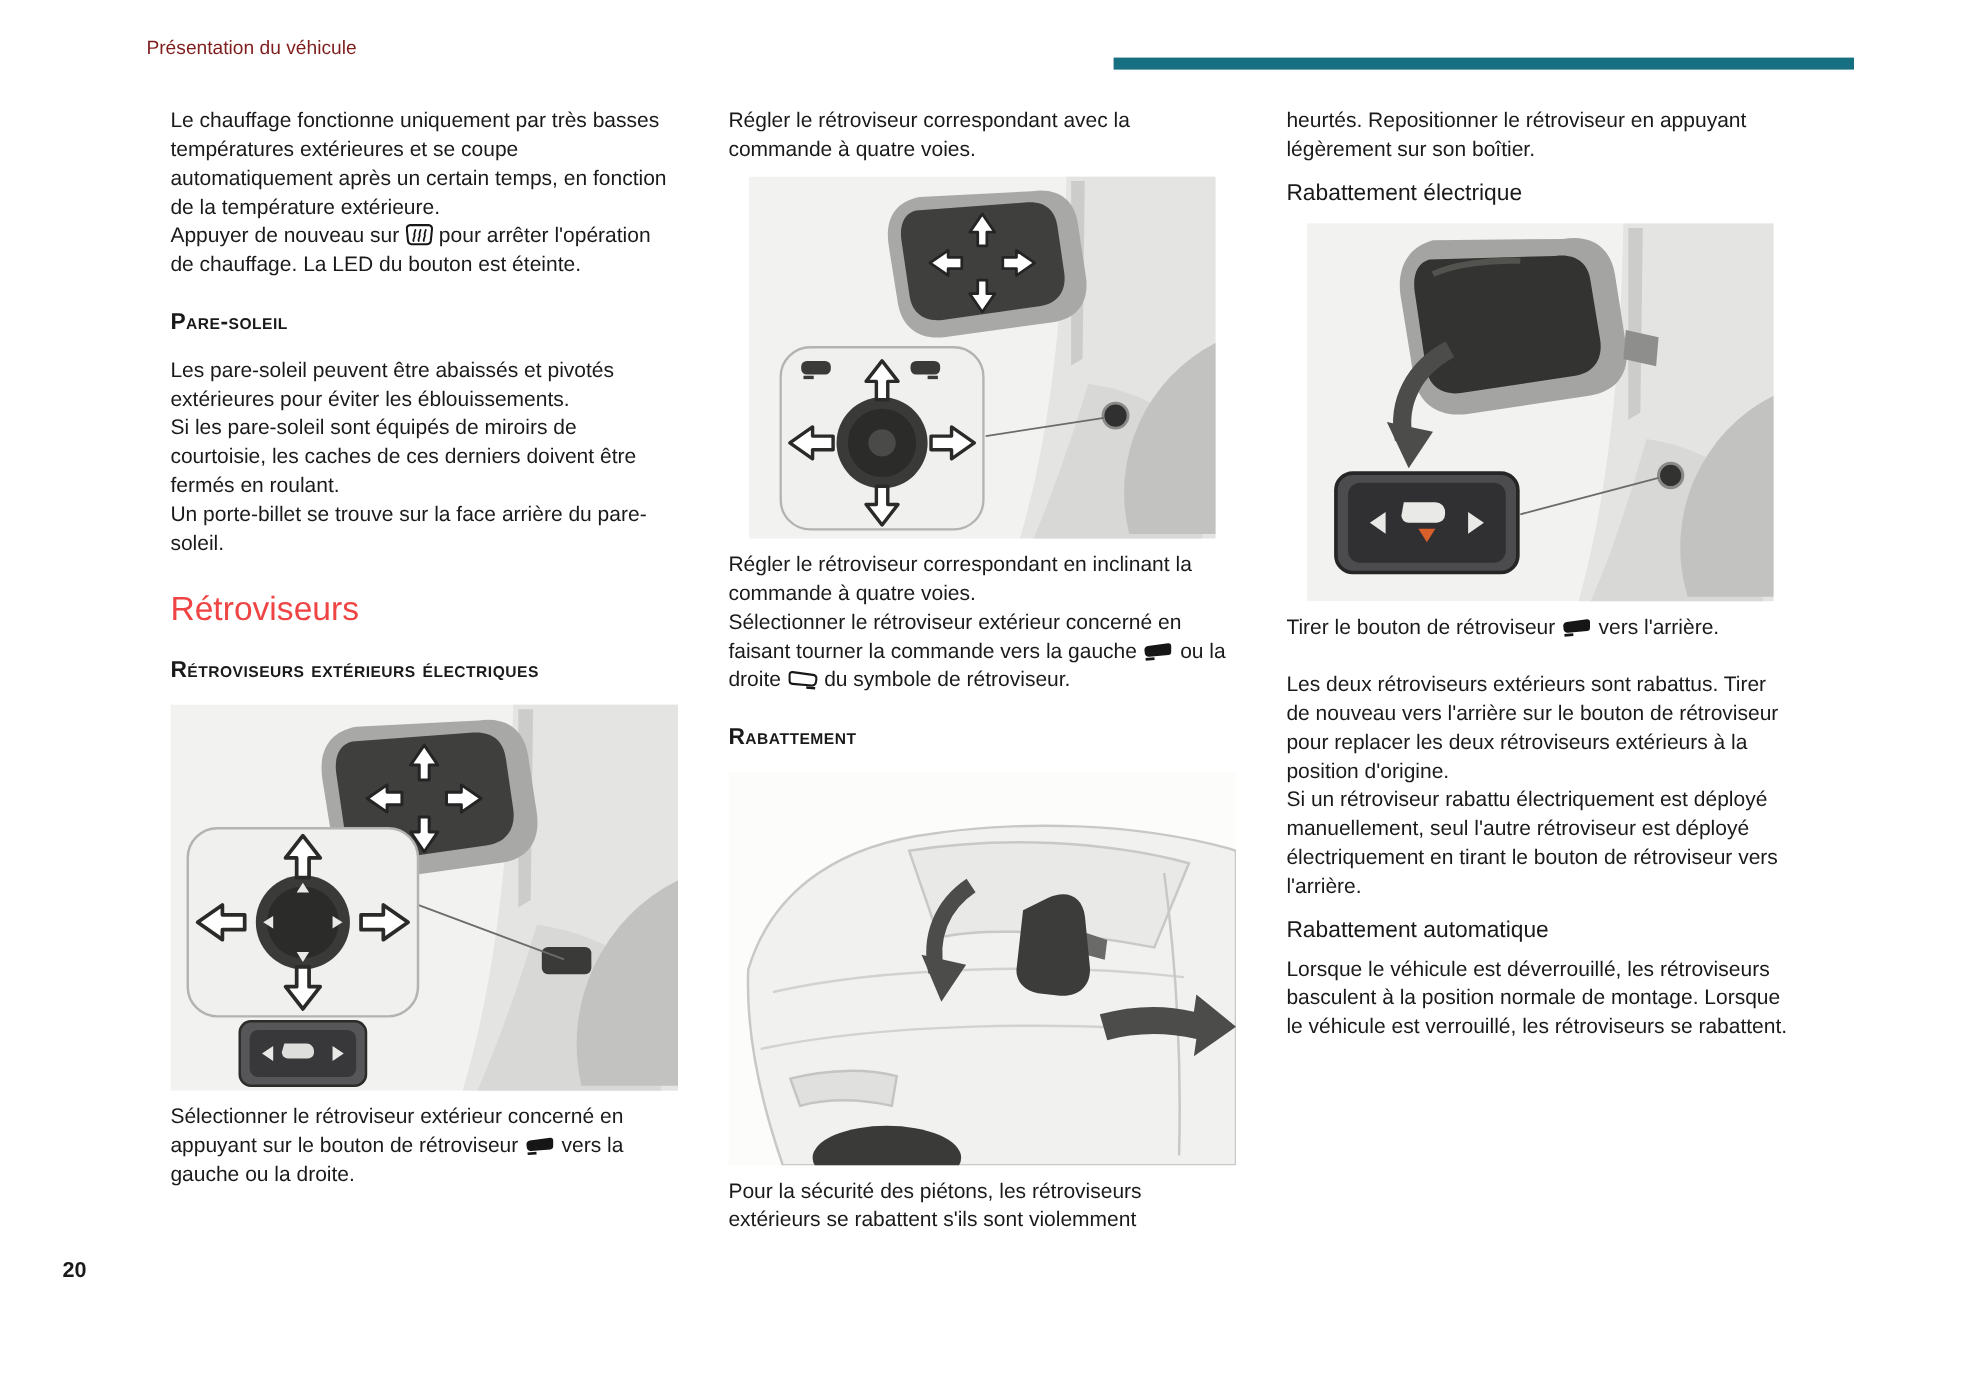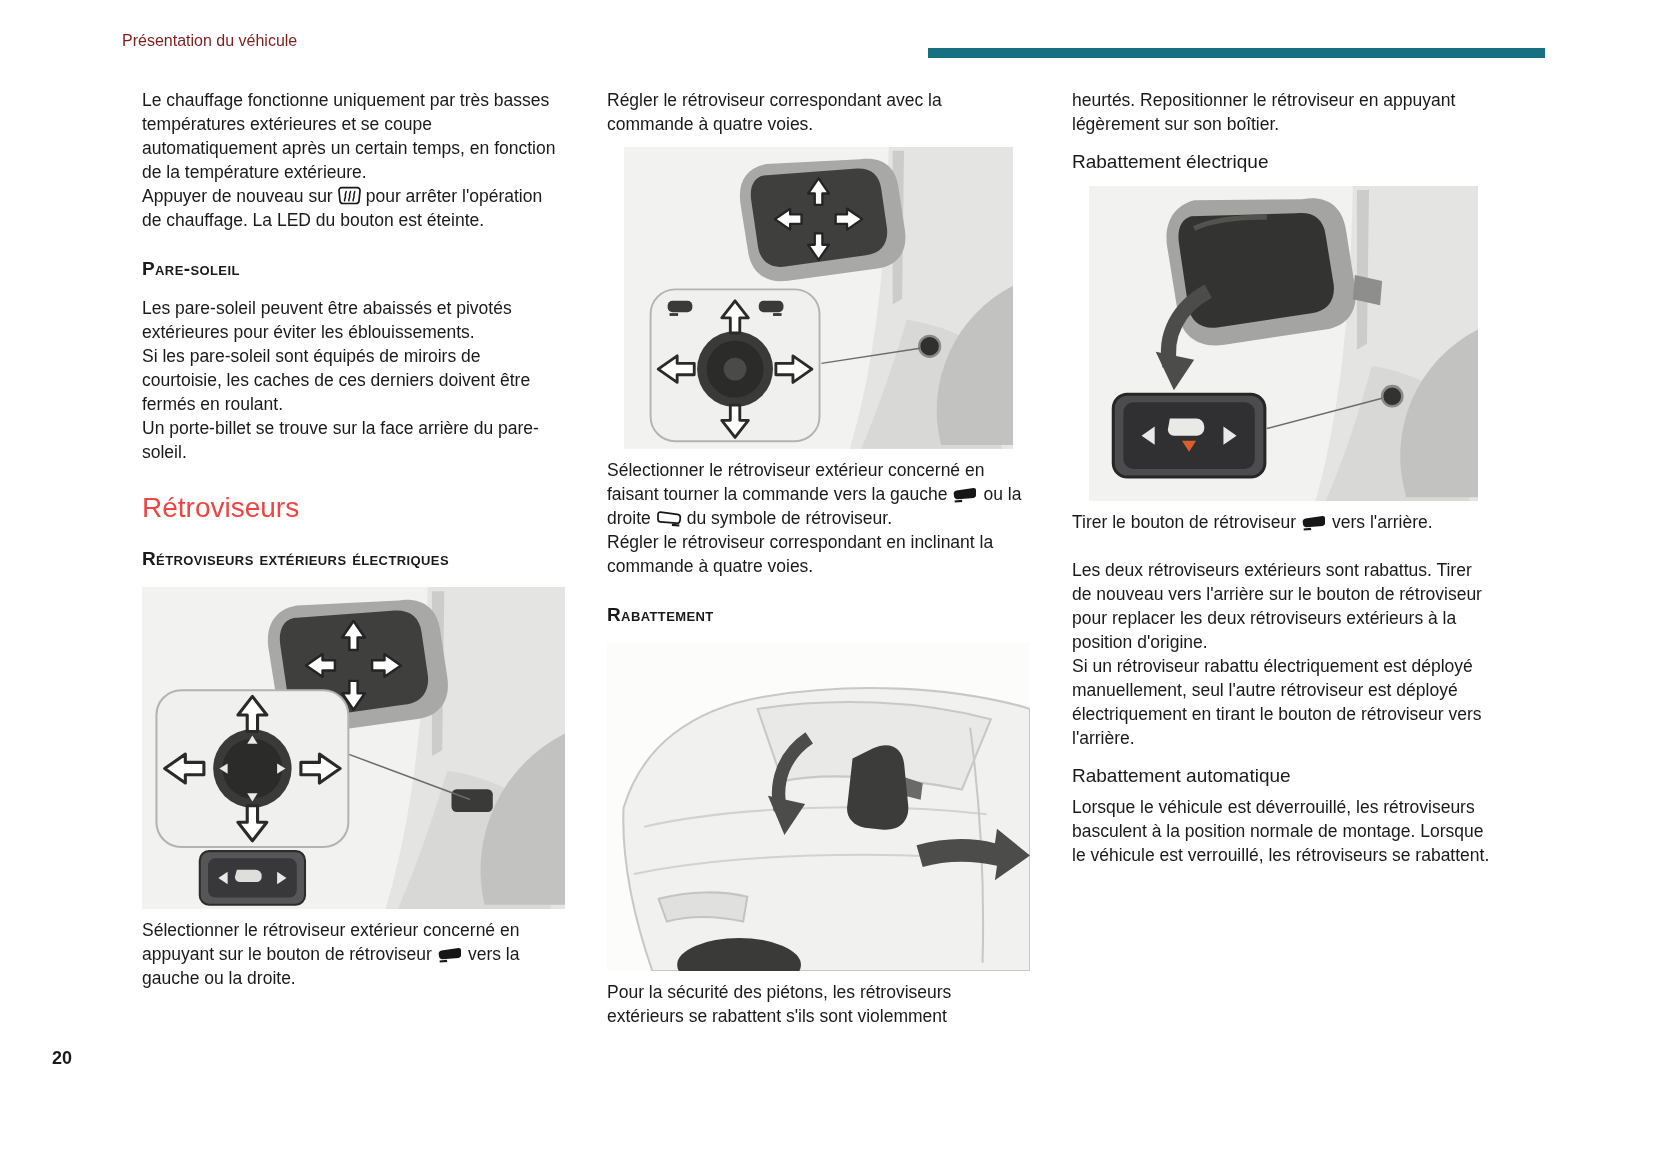--- a/index.html
+++ b/index.html
@@ -143,30 +143,30 @@
             <g fill="#ffffff" stroke="#2a2a28" stroke-width="3" stroke-linejoin="round">
               <path d="M117 162 L131 180 L122 180 L122 196 L112 196 L112 180 L103 180 Z"></path>
               <path d="M117 306 L103 288 L112 288 L112 272 L122 272 L122 288 L131 288 Z"></path>
               <path d="M36 234 L56 220 L56 228 L74 228 L74 240 L56 240 L56 248 Z"></path>
               <path d="M198 234 L178 248 L178 240 L160 240 L160 228 L178 228 L178 220 Z"></path>
             </g>
           </g>
         </svg>
       </figure>
 
+      <p>Régler le rétroviseur correspondant en inclinant la commande à quatre voies.</p>
       <p><span>Sélectionner le rétroviseur extérieur concerné en faisant tourner la commande vers la gauche</span><svg class="inline-icon" width="26" height="16" viewBox="0 0 26 16">
             <path d="M24 3.2 C24 1.8 22.8 0.9 21.4 1.1 L4.6 3.4 C2.7 3.7 1.5 5.1 1.7 6.9 L2 9.3 C2.2 11.2 3.8 12.4 5.7 12.2 L21.6 10.9 C23 10.8 24 9.7 24 8.3 Z" fill="#161616"></path>
             <path d="M2.6 13.4 L10 12.8 L10.2 15 L2.8 15.6 Z" fill="#161616"></path>
           </svg><span>ou la droite</span><svg class="inline-icon" width="26" height="16" viewBox="0 0 26 16">
             <g transform="translate(26,0) scale(-1,1)">
               <path d="M24 3.2 C24 1.8 22.8 0.9 21.4 1.1 L4.6 3.4 C2.7 3.7 1.5 5.1 1.7 6.9 L2 9.3 C2.2 11.2 3.8 12.4 5.7 12.2 L21.6 10.9 C23 10.8 24 9.7 24 8.3 Z" fill="none" stroke="#161616" stroke-width="1.7"></path>
               <path d="M2.6 13.4 L10 12.8 L10.2 15 L2.8 15.6 Z" fill="#161616"></path>
             </g>
           </svg><span>du symbole de rétroviseur.</span></p>
-      <p>Régler le rétroviseur correspondant en inclinant la commande à quatre voies.</p>
 
       <h2 class="h-caps">Rabattement</h2>
 
       <figure class="figure">
         <svg class="illus" viewBox="0 0 410 318">
           <rect width="410" height="318" fill="#fcfcfb"></rect>
           <g>
             <path d="M16 160 C34 100 82 64 152 52 C238 38 330 42 404 62 L410 64 L410 318 L44 318 C26 266 14 212 16 160 Z" fill="#f1f1ef" stroke="#c8c8c6" stroke-width="2"></path>
             <path d="M146 64 C220 52 304 56 372 74 L344 142 C272 128 206 126 170 134 Z" fill="#e9e9e7" stroke="#c8c8c6" stroke-width="2"></path>
             <path d="M36 178 C124 158 264 154 368 166" fill="none" stroke="#d2d2d0" stroke-width="2"></path>

